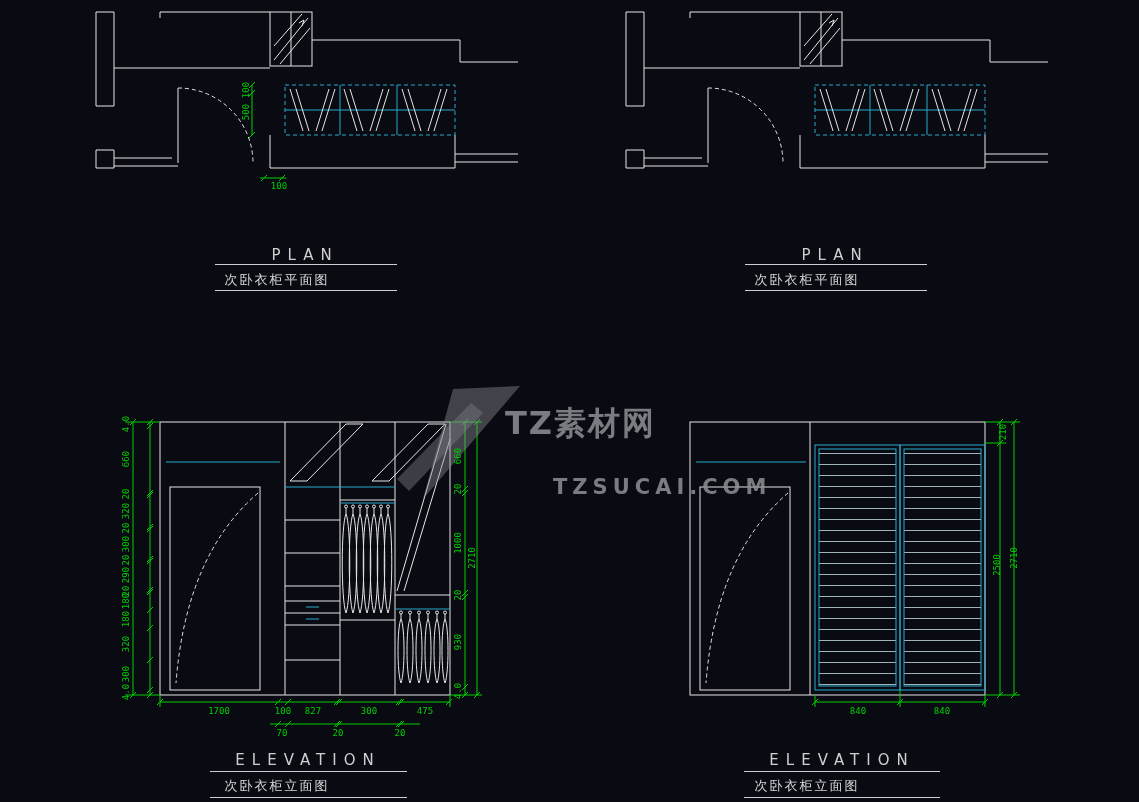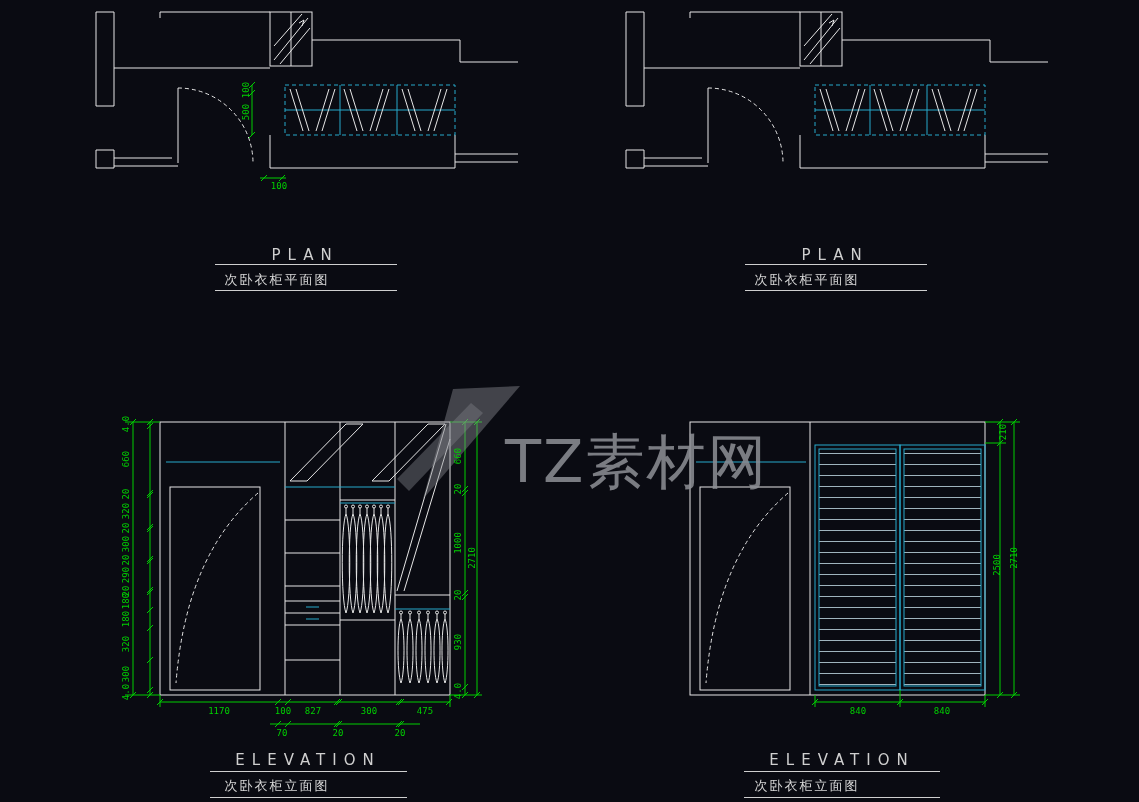--- a/index.html
+++ b/index.html
@@ -15,21 +15,21 @@
   .dim{position:absolute;color:var(--green,#00cf00);font:9px "DejaVu Sans Mono",monospace;
        white-space:nowrap;transform:translate(-50%,-50%)}
   .dim.rot{transform:translate(-50%,-50%) rotate(-90deg)}
   .title{position:absolute;color:#cfcfcf;font-size:15px;letter-spacing:7px;white-space:nowrap;
          transform:translateX(-50%)}
   .caption{position:absolute;color:#d8d8d8;font-size:13px;letter-spacing:2px;white-space:nowrap;
            transform:translateX(-50%)}
   .rule{position:absolute;height:1px;background:#cfcfcf}
   .watermark{position:absolute;opacity:.85}
   .watermark svg{position:absolute;left:0;top:0}
-  .wm-brand{position:absolute;left:112px;top:40px;font-size:59px;font-weight:normal;letter-spacing:2px;
+  .wm-brand{position:absolute;left:112px;top:19px;font-size:32px;font-weight:bold;letter-spacing:2px;
             color:var(--wm,#8e9096)}
   .wm-site{position:absolute;left:160px;top:92px;font-size:21px;font-weight:bold;letter-spacing:5px;
            color:var(--wm,#8e9096)}
 </style>
 </head>
 <body>
 
 <div id="canvas">
 
   <svg class="dw" style="left:90px;top:6px" width="430" height="182" viewBox="0 0 430 182">
@@ -328,20 +328,21 @@
         <use href="#d-tk" x="315" y="287"></use>
     </g>
   </svg>
 
   <div class="watermark" style="left:393px;top:383px;width:380px;height:125px">
     <svg width="135" height="122" viewBox="0 0 135 122">
       <polygon points="60,6 127,3 30,116" style="fill:var(--wm,#8e9096);opacity:.5"></polygon>
       <polygon points="4,96 78,20 90,30 16,108" style="fill:var(--wm,#8e9096);opacity:.45"></polygon>
     </svg>
     <span class="wm-brand">TZ素材网</span>
+    <span class="wm-site">TZSUCAI.COM</span>
   </div>
 
   <span class="dim rot" style="left:246px;top:90px">100</span>
   <span class="dim rot" style="left:246px;top:112px">500</span>
   <span class="dim" style="left:279px;top:186px">100</span>
   <div class="title" style="left:305px;top:246px">PLAN</div>
   <div class="rule" style="left:215px;top:264px;width:182px"></div>
   <div class="caption" style="left:277px;top:271px">次卧衣柜平面图</div>
   <div class="rule" style="left:215px;top:290px;width:182px"></div>
 
@@ -366,21 +367,21 @@
   <span class="dim rot" style="left:126px;top:692px">4.0</span>
 
   <span class="dim rot" style="left:458px;top:456px">660</span>
   <span class="dim rot" style="left:458px;top:489px">20</span>
   <span class="dim rot" style="left:458px;top:543px">1000</span>
   <span class="dim rot" style="left:458px;top:595px">20</span>
   <span class="dim rot" style="left:458px;top:642px">930</span>
   <span class="dim rot" style="left:458px;top:691px">4.0</span>
   <span class="dim rot" style="left:472px;top:558px">2710</span>
 
-  <span class="dim" style="left:219px;top:711px">1170</span>
+  <span class="dim" style="left:219px;top:711px">1700</span>
   <span class="dim" style="left:283px;top:711px">100</span>
   <span class="dim" style="left:313px;top:711px">827</span>
   <span class="dim" style="left:369px;top:711px">300</span>
   <span class="dim" style="left:425px;top:711px">475</span>
   <span class="dim" style="left:282px;top:733px">70</span>
   <span class="dim" style="left:338px;top:733px">20</span>
   <span class="dim" style="left:400px;top:733px">20</span>
 
   <div class="title" style="left:308px;top:751px">ELEVATION</div>
   <div class="rule" style="left:210px;top:771px;width:197px"></div>

